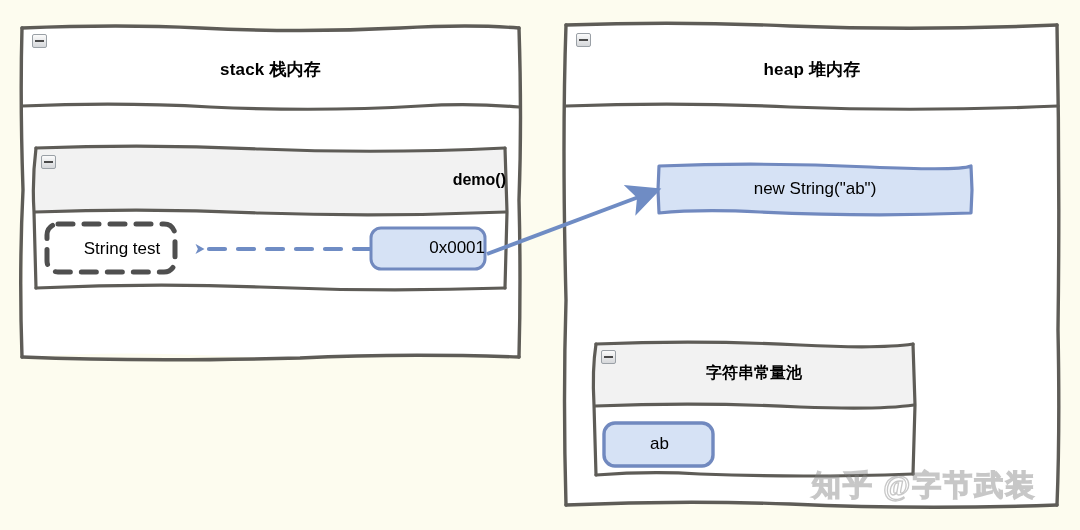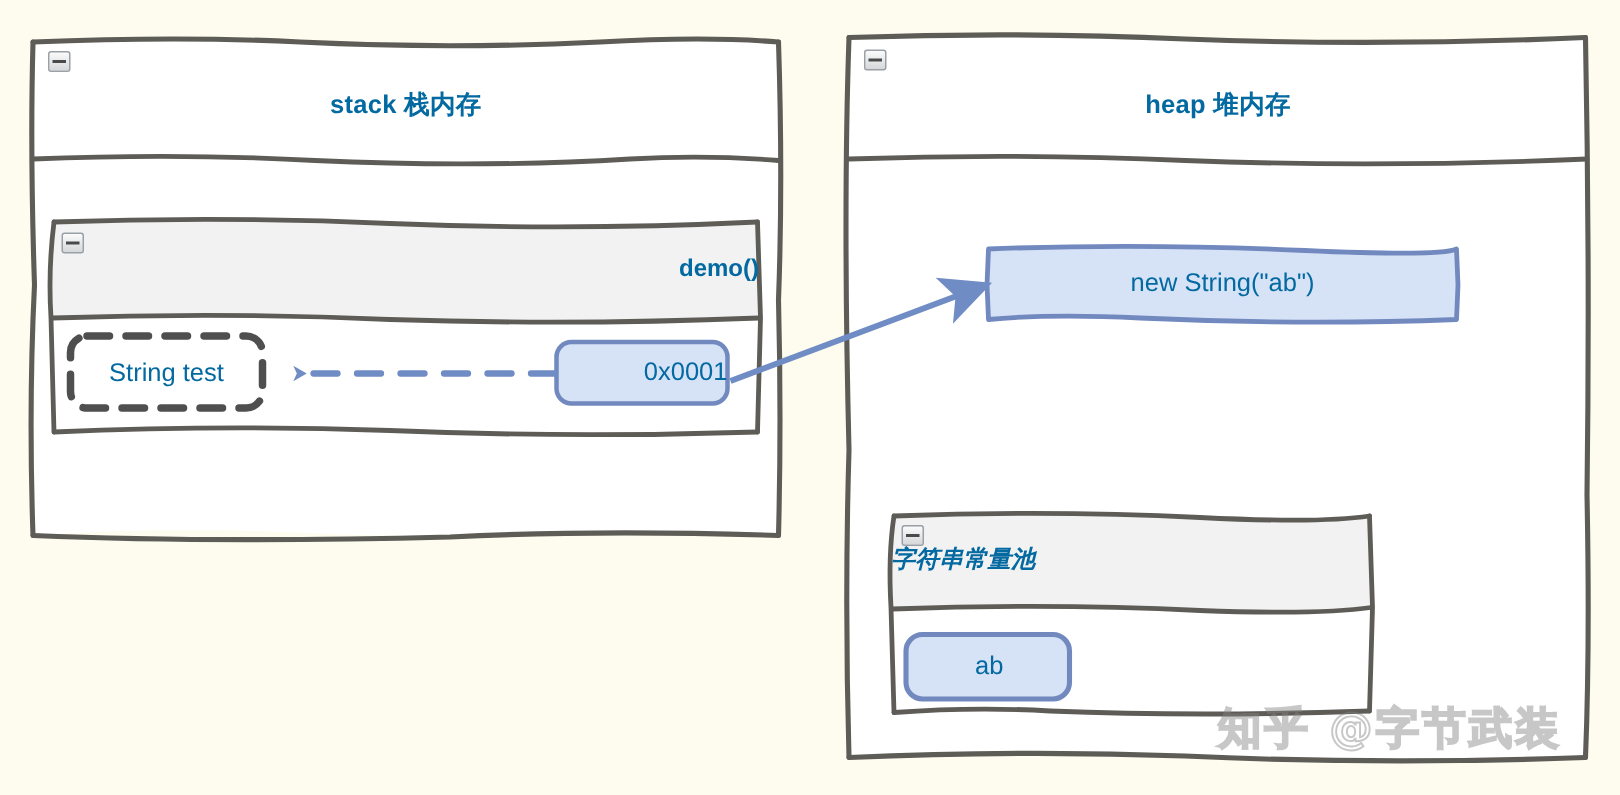--- a/index.html
+++ b/index.html
@@ -23,21 +23,21 @@
   .svg-layer {
     position: absolute;
     left: 0; top: 0;
     width: 1080px;
     height: 530px;
     pointer-events: none;
   }
   
   .txt {
     position: absolute;
-    color: #0369a1;
+    color: #000000;
     white-space: nowrap;
   }
   .panel-title {
     font-size: 17px;
     font-weight: bold;
     letter-spacing: 0.2px;
   }
   .sub-title {
     font-size: 16px;
     font-weight: bold;
@@ -183,29 +183,29 @@
       <rect x="604" y="423" width="109" height="43" rx="11" ry="11" fill="#d6e2f5" stroke="#7189bf" stroke-width="3.4"></rect>
     </g>
   </svg>
 
   <div class="collapse-btn" style="left:32px; top:34px;"></div>
   <div class="txt panel-title" style="left:0; top:58px; width:541px; text-align:center;">stack 栈内存</div>
 
   <div class="collapse-btn" style="left:41px; top:155px;"></div>
   <div class="txt sub-title" style="left:34px; top:171px; width:472px; text-align:right;">demo()</div>
 
-  <div class="txt box-label" style="left:47px; top:239px; width:128px; text-align:center;">String test</div>
+  <div class="txt box-label" style="left:58px; top:239px; width:128px; text-align:center;">String test</div>
 
   <div class="txt box-label" style="left:371px; top:238px; width:114px; text-align:right;">0x0001</div>
 
   <div class="collapse-btn" style="left:576px; top:33px;"></div>
   <div class="txt panel-title" style="left:566px; top:58px; width:492px; text-align:center;">heap 堆内存</div>
 
   <div class="txt box-label" style="left:658px; top:179px; width:314px; text-align:center;">new String("ab")</div>
 
   <div class="collapse-btn" style="left:601px; top:350px;"></div>
-  <div class="txt sub-title" style="left:594px; top:363px; width:320px; text-align:left;font-style:italic;">字符串常量池</div>
+  <div class="txt sub-title" style="left:594px; top:363px; width:320px; text-align:center;">字符串常量池</div>
 
   <div class="txt box-label" style="left:604px; top:434px; width:111px; text-align:center;">ab</div>
 
-  <div class="watermark" style="left:812px; top:466px;">知乎 @字节武装</div>
+  <div class="watermark" style="left:812px; top:466px;font-family:Liberation Serif, serif;">知乎 @字节武装</div>
 
 </div>
 
 </body></html>

